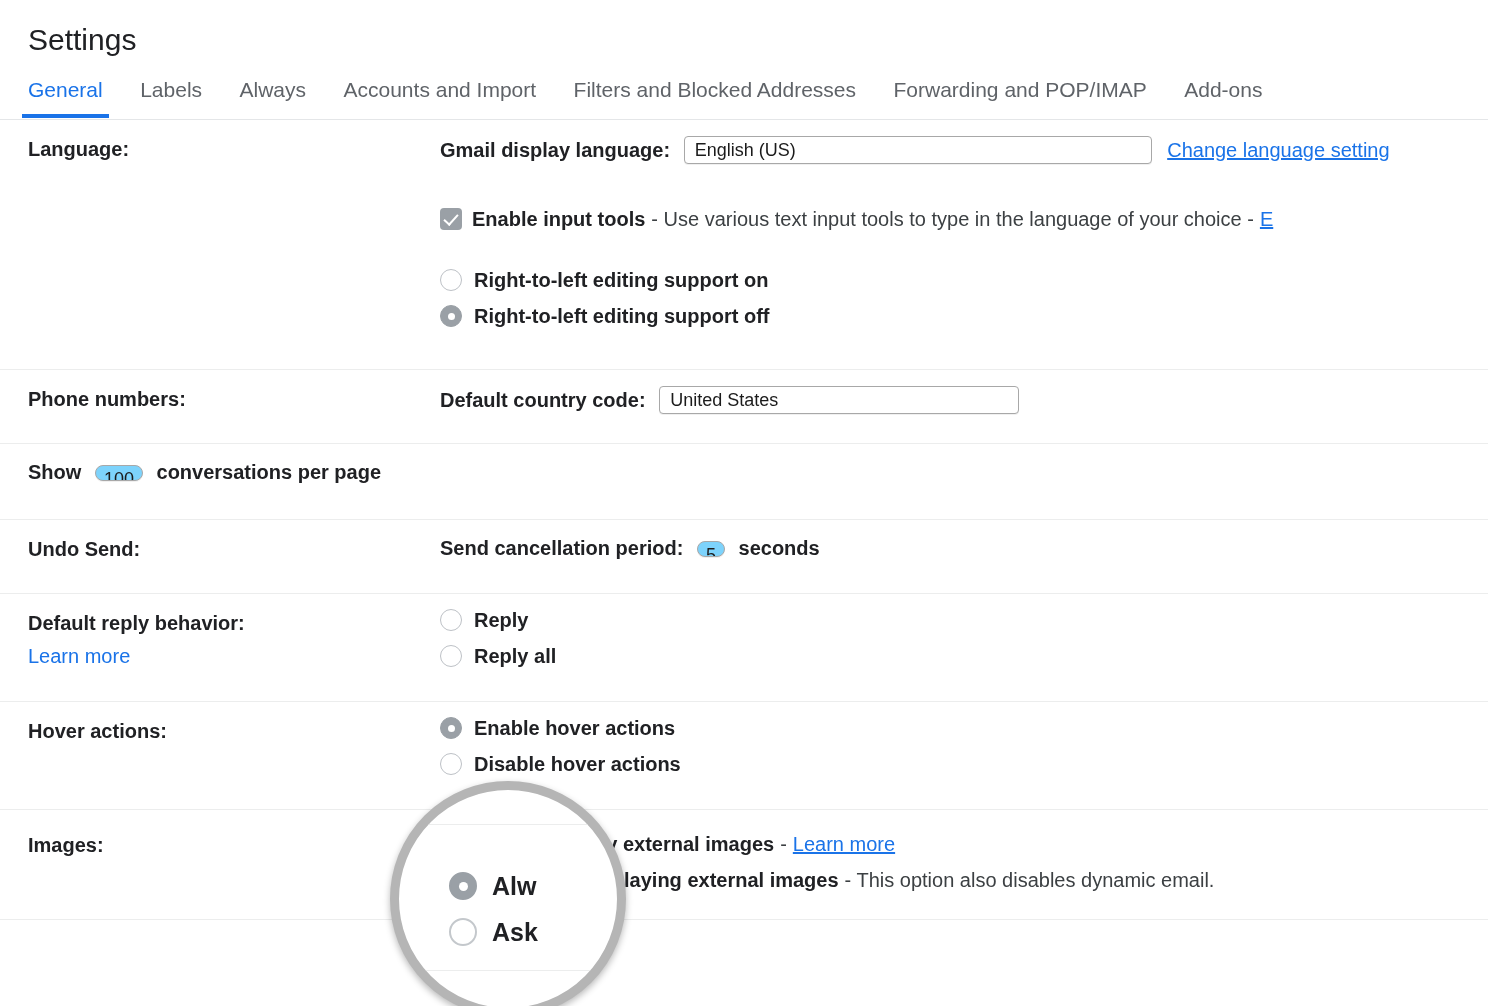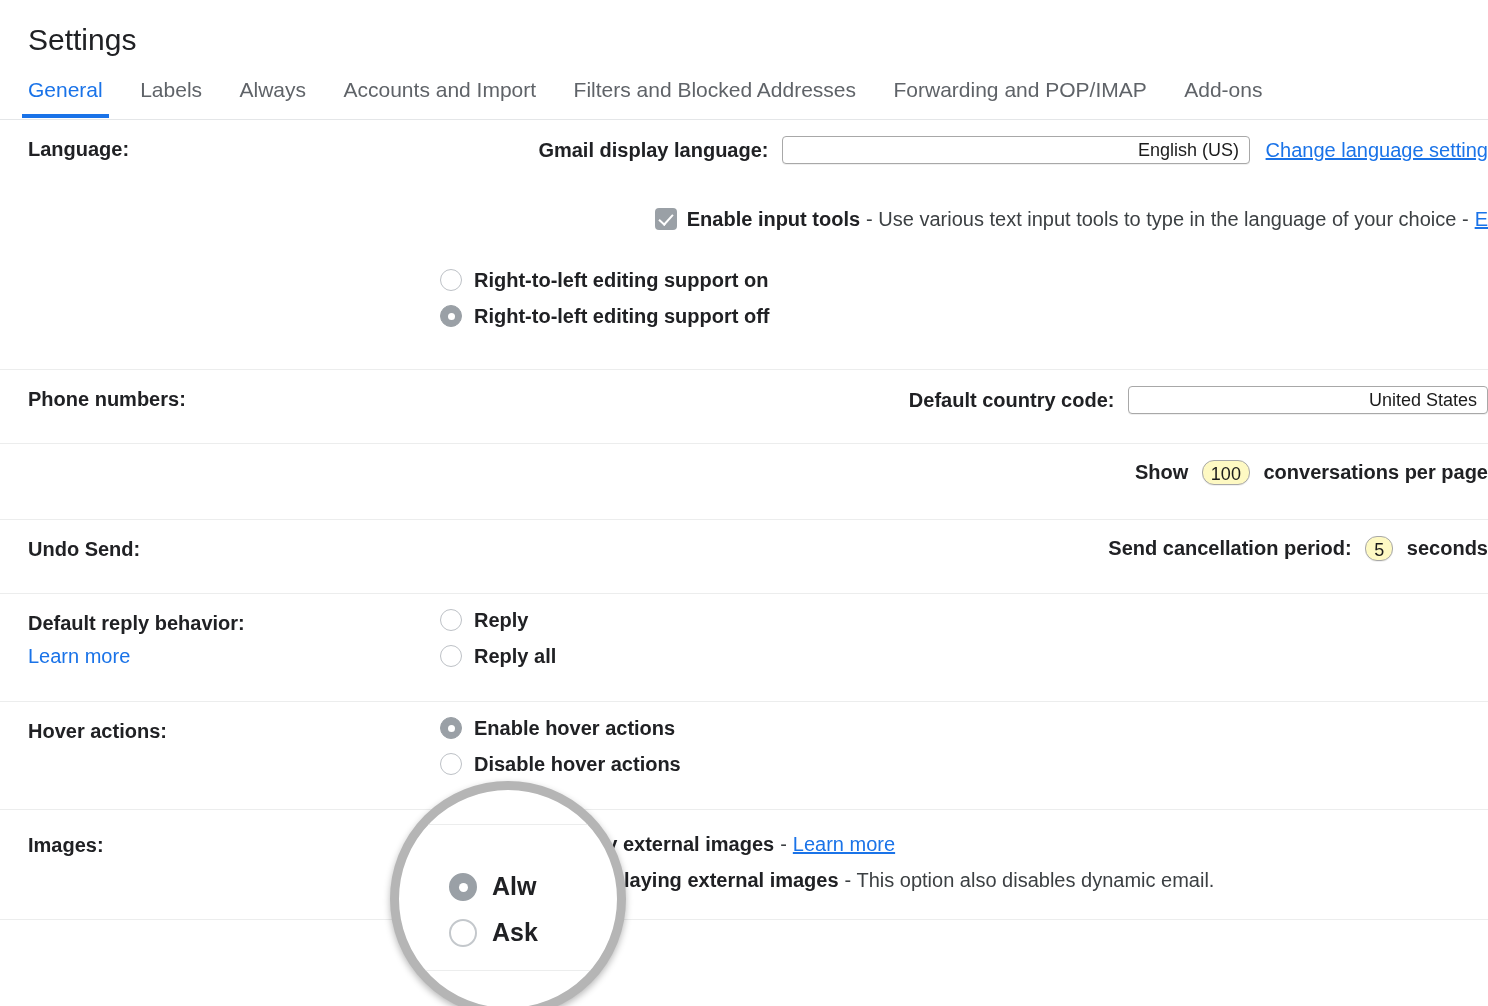--- a/index.html
+++ b/index.html
@@ -79,21 +79,20 @@
     margin-top: 10px;
     cursor: pointer;
   }
   .row-content {
     flex: 1 1 auto;
     padding-top: 16px;
     padding-bottom: 14px;
     font-size: 20px;
     min-width: 0;
     white-space: nowrap;
-    text-align: right;
   }
 
   .strong { font-weight: bold; color: #202124; }
   .normal { font-weight: normal; color: #3c4043; }
   .lnk { color: #1a73e8; cursor: pointer; text-decoration: underline; }
 
   
   .select {
     display: inline-flex;
     align-items: stretch;
@@ -126,24 +125,24 @@
     color: #ffffff;
     line-height: 8px;
     font-size: 11px;
     cursor: pointer;
   }
   .stepper-btn span { display: block; }
 
   .numbox {
     display: inline-flex;
     align-items: stretch;
-    height: 25px;
+    height: 16px;
     border: 1px solid #a8a8a8;
     border-radius: 12px;
-    background: #fef9c3;
+    background: #7dd3fc;
     vertical-align: middle;
     overflow: hidden;
     font-size: 18px;
     box-shadow: 0 1px 0 rgba(0,0,0,.06);
   }
   .numbox .num-text {
     padding: 0 8px;
     line-height: 26px;
     color: #1b1b1b;
     font-weight: normal;
@@ -232,21 +231,21 @@
     z-index: 40;
   }
   #magnifier .lens-inner {
     position: absolute;
     left: 0; top: 0;
     width: 218px; height: 218px;
   }
   .lens-row {
     position: absolute;
     display: flex;
-    align-items: flex-end;
+    align-items: flex-start;
     white-space: nowrap;
     font-size: 25px;
     font-weight: bold;
     color: #202124;
   }
   .lens-rad {
     display: inline-block;
     width: 28px; height: 28px;
     border-radius: 50%;
     border: 2px solid #c4c8cc;

